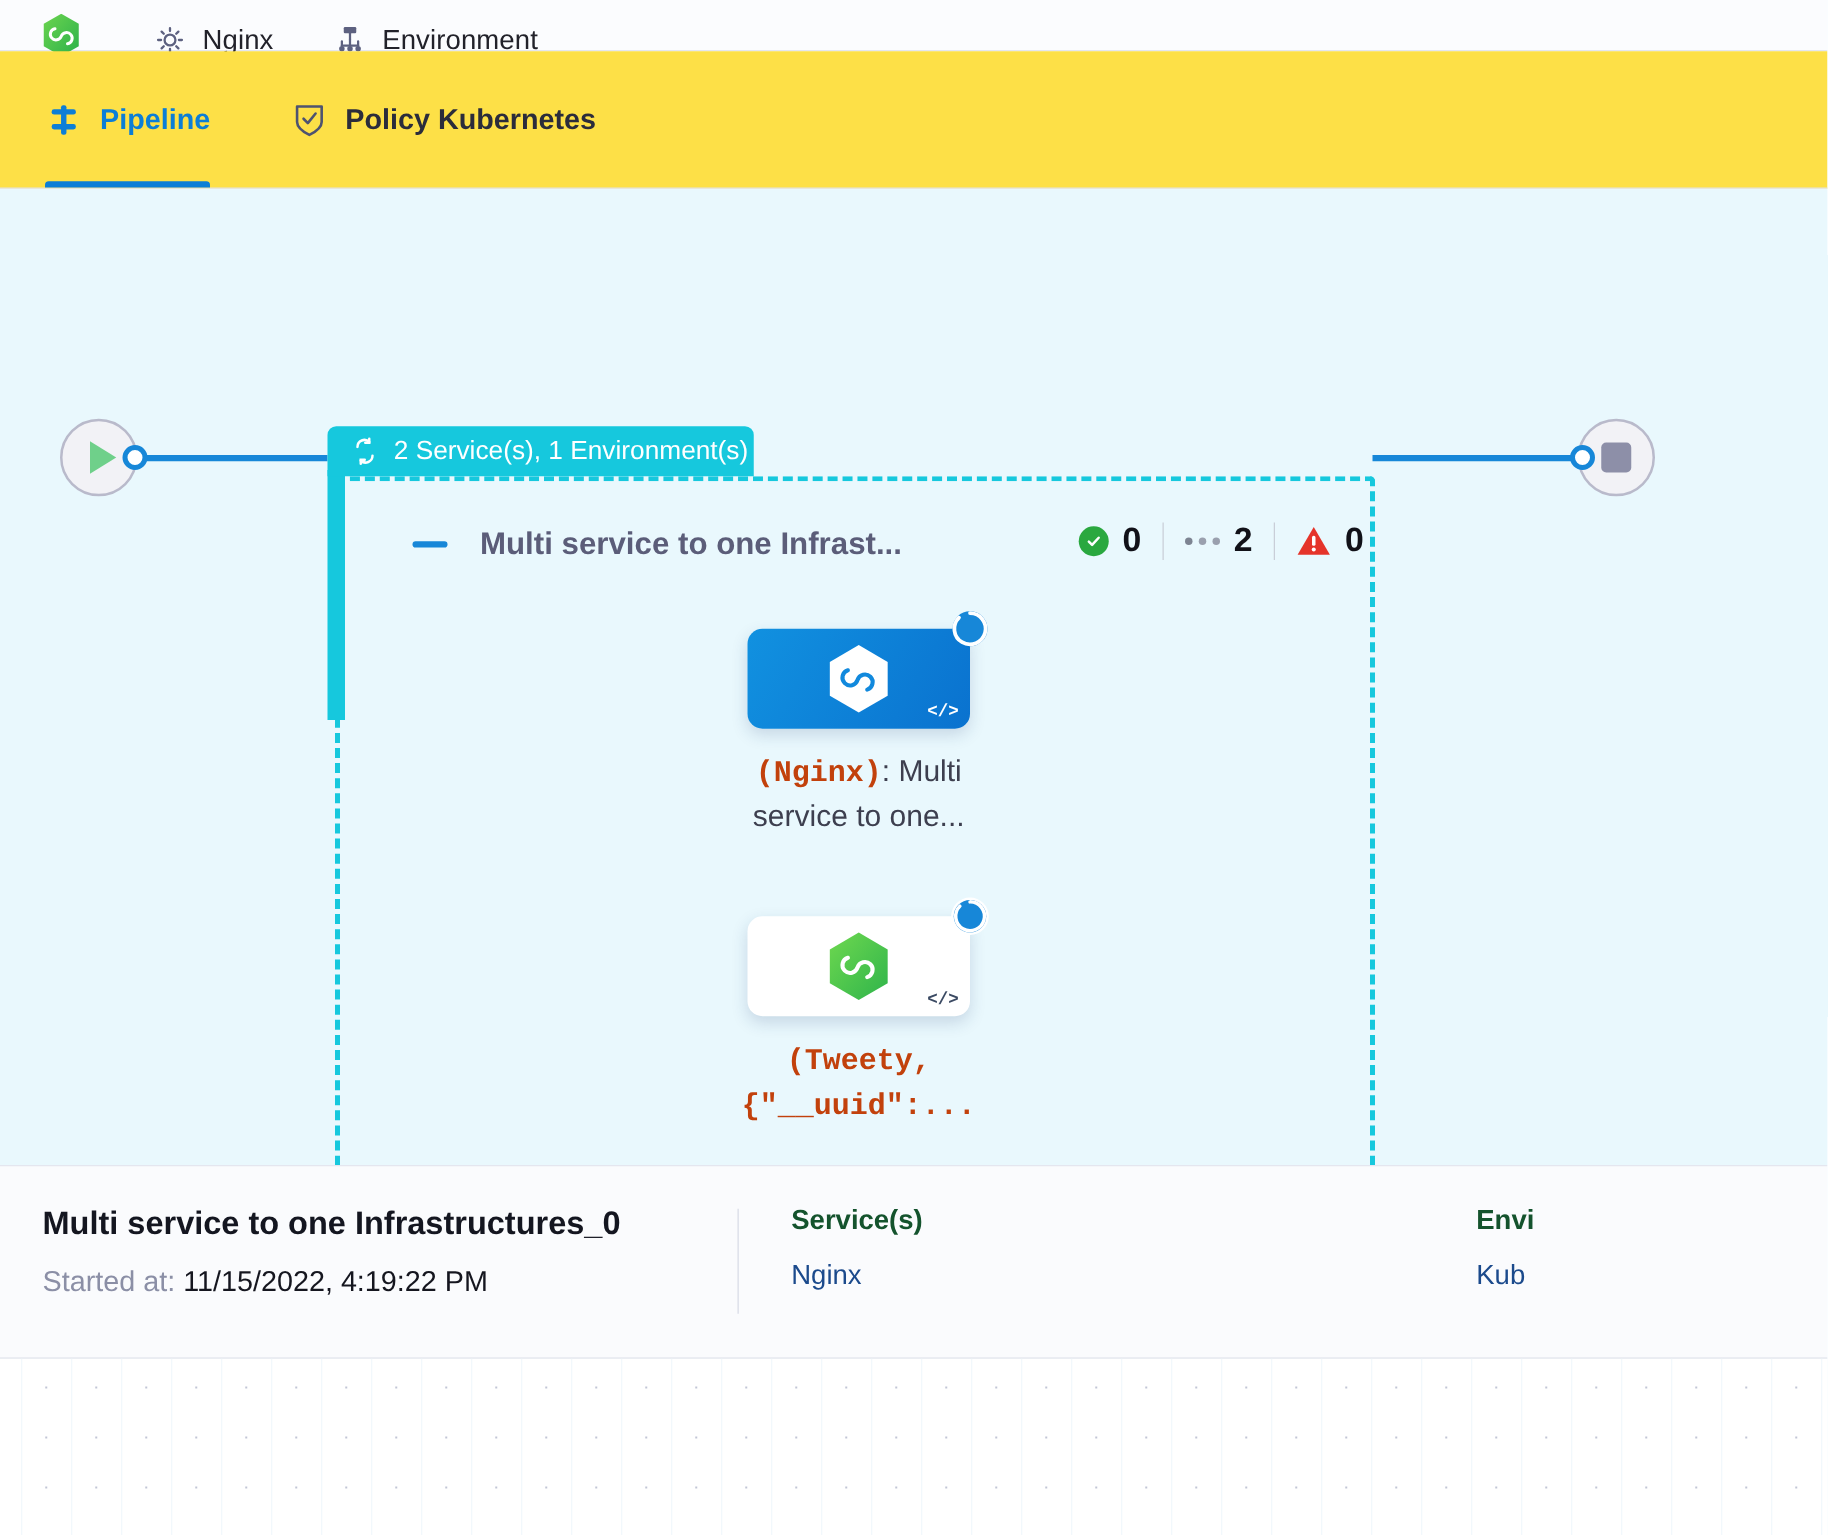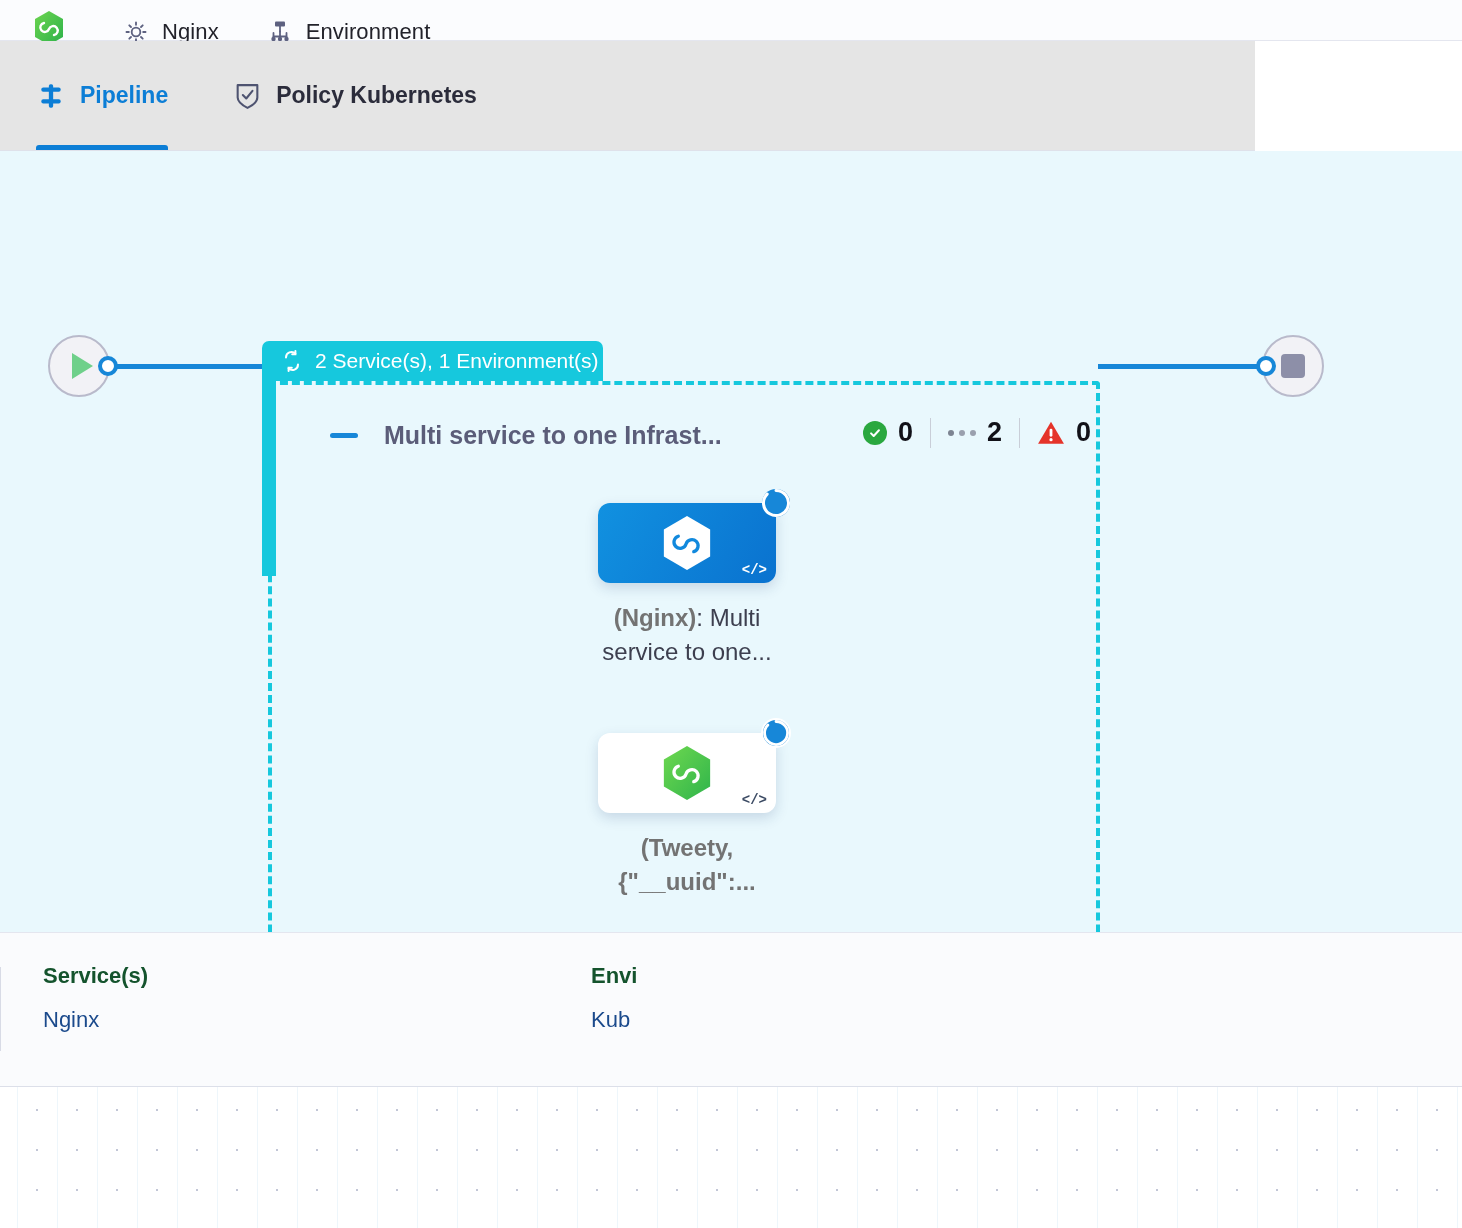--- a/index.html
+++ b/index.html
@@ -17,22 +17,22 @@
     background: #fbfcfe;
     border-bottom: 1px solid #e4e6ef;
     display: flex; align-items: flex-end; padding-left: 34px; gap: 0;
   }
   .crumb { display: flex; align-items: center; gap: 11px; margin-right: 46px; position: relative; top: 7px; }
   .crumb-label { font-size: 22px; color: #22222a; letter-spacing: .1px; }
   .hexlogo { width: 30px; height: 34px; position: relative; top: -2px; }
 
   
   .tabs {
-    position: absolute; left: 0; top: 41px; width: 1255px; height: 110px;
-    background: #e5e5e5;
+    position: absolute; left: 0; top: 41px; width: 1462px; height: 110px;
+    background: #fde047;
     border-bottom: 1px solid #dfe1ea;
     display: flex; align-items: flex-start; padding-left: 36px;
   }
   .tab { display: flex; align-items: center; gap: 14px; height: 100%;
          padding: 0 22px 0 0; margin-right: 42px; position: relative; cursor: pointer; }
   .tab-label { font-size: 23px; font-weight: bold; color: #2b2c3b; white-space: nowrap; }
   .tab.active .tab-label { color: #0c7ed6; }
   .tab.active::after {
     content: ""; position: absolute; left: 0; right: 22px; bottom: 0px;
     height: 5px; border-radius: 3px 3px 0 0; background: #0c7ed6;
@@ -108,21 +108,21 @@
   }
   .svc-card.blue { background: linear-gradient(120deg,#1191e0 0%,#0a72cf 100%); }
   .svc-card.white { background: #ffffff; }
   .code-badge { position: absolute; right: 9px; bottom: 5px; font-size: 14px;
                 font-family: "Liberation Mono", monospace; font-weight: bold; }
   .svc-card.blue .code-badge { color: #ffffff; }
   .svc-card.white .code-badge { color: #3b4a63; }
   .spinner-badge { position: absolute; right: -18px; top: -18px; width: 36px; height: 36px; }
   .svc-label { margin-top: 18px; width: 210px; margin-left: -16px; text-align: center;
                font-size: 24px; line-height: 1.42; color: #3d3f4f; }
-  .svc-label b { font-weight: bold; color: #737373; }
+  .svc-label b { font-weight: bold; color: #c2410c; font-family: Liberation Mono, monospace; }
 
   
   .infobar {
     position: absolute; left: 0; top: 932px; width: 1462px; height: 155px;
     background: #fafbfd; border-top: 1px solid #e4e6ef; border-bottom: 1px solid #dcdfe9;
     display: flex; align-items: flex-start; padding: 30px 0 0 0; overflow: hidden;
   }
   .info-main { padding-left: 34px; width: 590px; }
   .info-title { font-size: 26px; font-weight: bold; color: #141620; white-space: nowrap; }
   .info-sub { margin-top: 18px; font-size: 23px; color: #15161f; white-space: nowrap; }
@@ -340,20 +340,27 @@
         </span>
       </div>
       <div class="svc-label">
         <b>(Tweety, {"__uuid":...</b><span></span>
       </div>
     </div>
 
   </div>
 
   <div class="infobar">
+    <div class="info-main">
+      <div class="info-title">Multi service to one Infrastructures_0</div>
+      <div class="info-sub">
+        <span class="muted">Started at:</span>
+        <span>11/15/2022, 4:19:22 PM</span>
+      </div>
+    </div>
 
 
     <div class="vdiv"></div>
 
     <div class="info-col" style="width:590px">
       <div class="col-head">Service(s)</div>
       <div class="col-val">Nginx</div>
     </div>
 
     <div class="info-col" style="padding-left:0">

